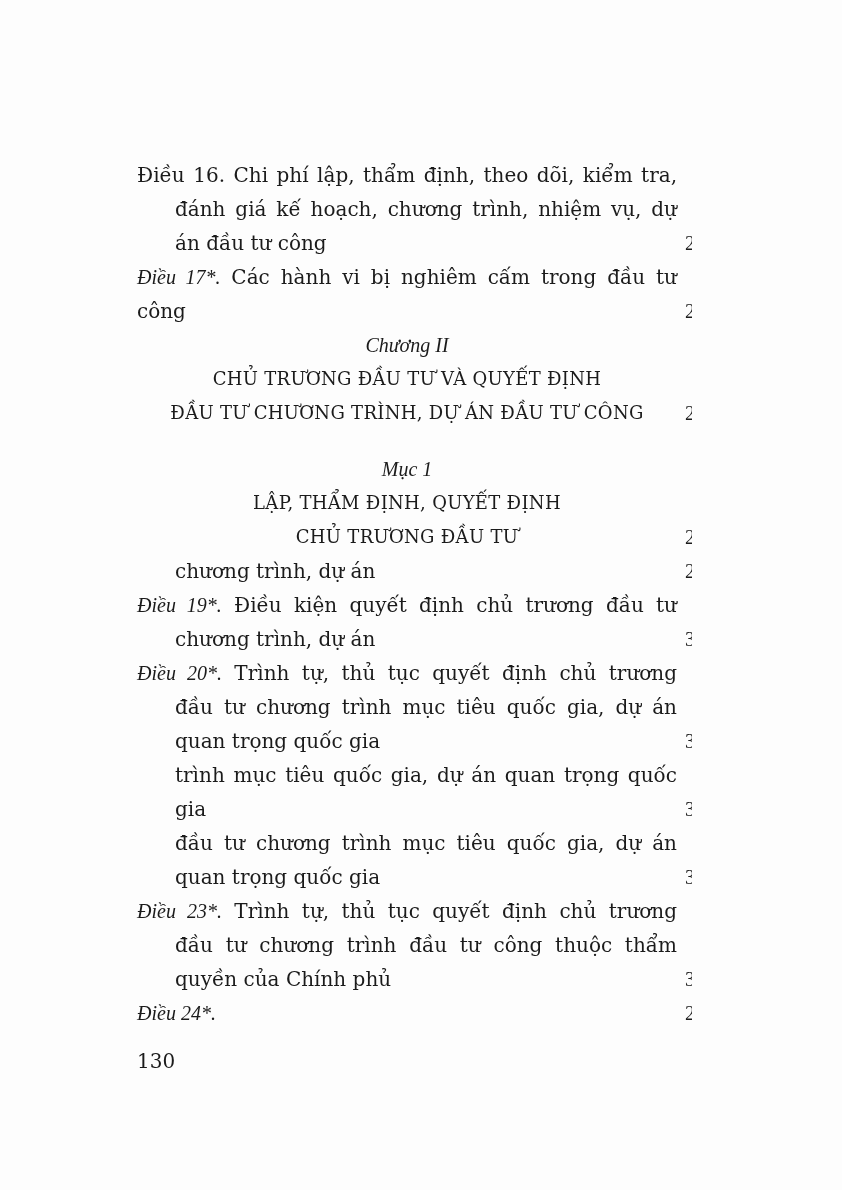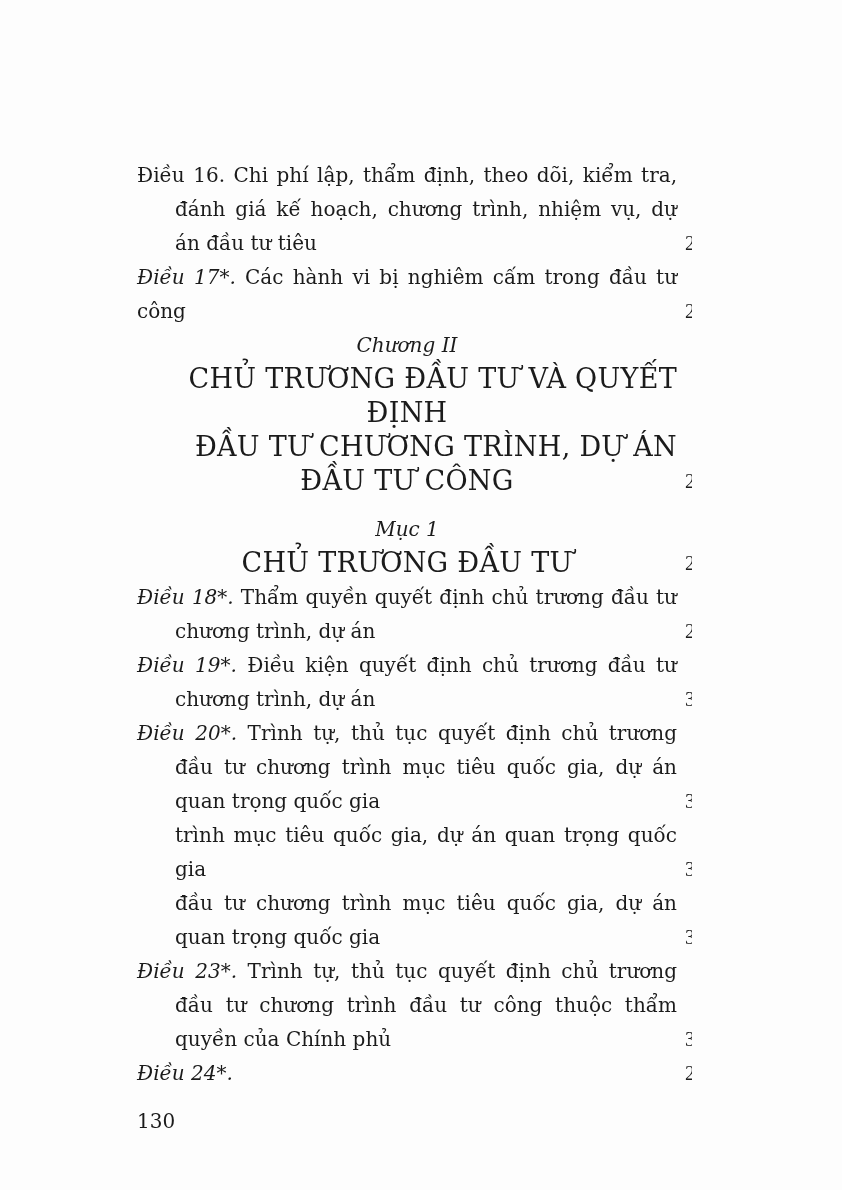--- a/index.html
+++ b/index.html
@@ -23,44 +23,44 @@
     font-size: 20px;
     line-height: 34px;
   }
   .line {
     text-align: justify;
     text-align-last: justify;
     hyphens: none;
   }
   .line.last { text-align-last: left; }
   .line.cont { padding-left: 38px; }
-  .it { font-style: italic; }
+  .it { font-style: italic; font-family: Liberation Serif, serif; }
   .pg {
     flex: 1 1 auto;
     text-align: right;
     font-size: 20px;
     line-height: 34px;
     font-family: Liberation Serif, serif;
   }
-  .head .line { text-align: right; text-align-last: center; }
-  .head .cap { font-size: 27px; letter-spacing: 0.3px; }
-  .section-block { margin-top: 14px; }
+  .head .line { text-align: center; text-align-last: center; }
+  .head .cap { font-size: 18px; letter-spacing: 0.3px; }
+  .section-block { margin-top: 22px; }
   .footer { margin-top: 14px; font-size: 20px; line-height: 34px; }
 </style>
 </head>
 <body>
 
 <div class="page">
   <main class="toc">
 
     <div class="entry">
       <div class="text">
         <div class="line"><span class="lbl">Điều 16.</span><span> Chi phí lập, thẩm định, theo dõi, kiểm tra,</span></div>
         <div class="line cont">đánh giá kế hoạch, chương trình, nhiệm vụ, dự</div>
-        <div class="line cont last">án đầu tư tiêu</div>
+        <div class="line cont last">án đầu tư công</div>
       </div>
       <div class="pg">25</div>
     </div>
 
     <div class="entry">
       <div class="text">
         <div class="line last"><span class="lbl it">Điều 17*.</span><span> Các hành vi bị nghiêm cấm trong đầu tư công</span></div>
       </div>
       <div class="pg">26</div>
     </div>
@@ -70,28 +70,28 @@
         <div class="line it">Chương II</div>
         <div class="line cap">CHỦ TRƯƠNG ĐẦU TƯ VÀ QUYẾT ĐỊNH</div>
         <div class="line cap">ĐẦU TƯ CHƯƠNG TRÌNH, DỰ ÁN ĐẦU TƯ CÔNG</div>
       </div>
       <div class="pg">28</div>
     </div>
 
     <div class="entry head section-block">
       <div class="text">
         <div class="line it">Mục 1</div>
+        <div class="line cap">LẬP, THẨM ĐỊNH, QUYẾT ĐỊNH</div>
         <div class="line cap">CHỦ TRƯƠNG ĐẦU TƯ</div>
       </div>
       <div class="pg">28</div>
     </div>
 
     <div class="entry">
       <div class="text">
-        <div class="line"><span class="lbl it">Điều 18*.</span><span> Thẩm quyền quyết định chủ trương đầu tư</span></div>
         <div class="line cont last">chương trình, dự án</div>
       </div>
       <div class="pg">28</div>
     </div>
 
     <div class="entry">
       <div class="text">
         <div class="line"><span class="lbl it">Điều 19*.</span><span> Điều kiện quyết định chủ trương đầu tư</span></div>
         <div class="line cont last">chương trình, dự án</div>
       </div>

